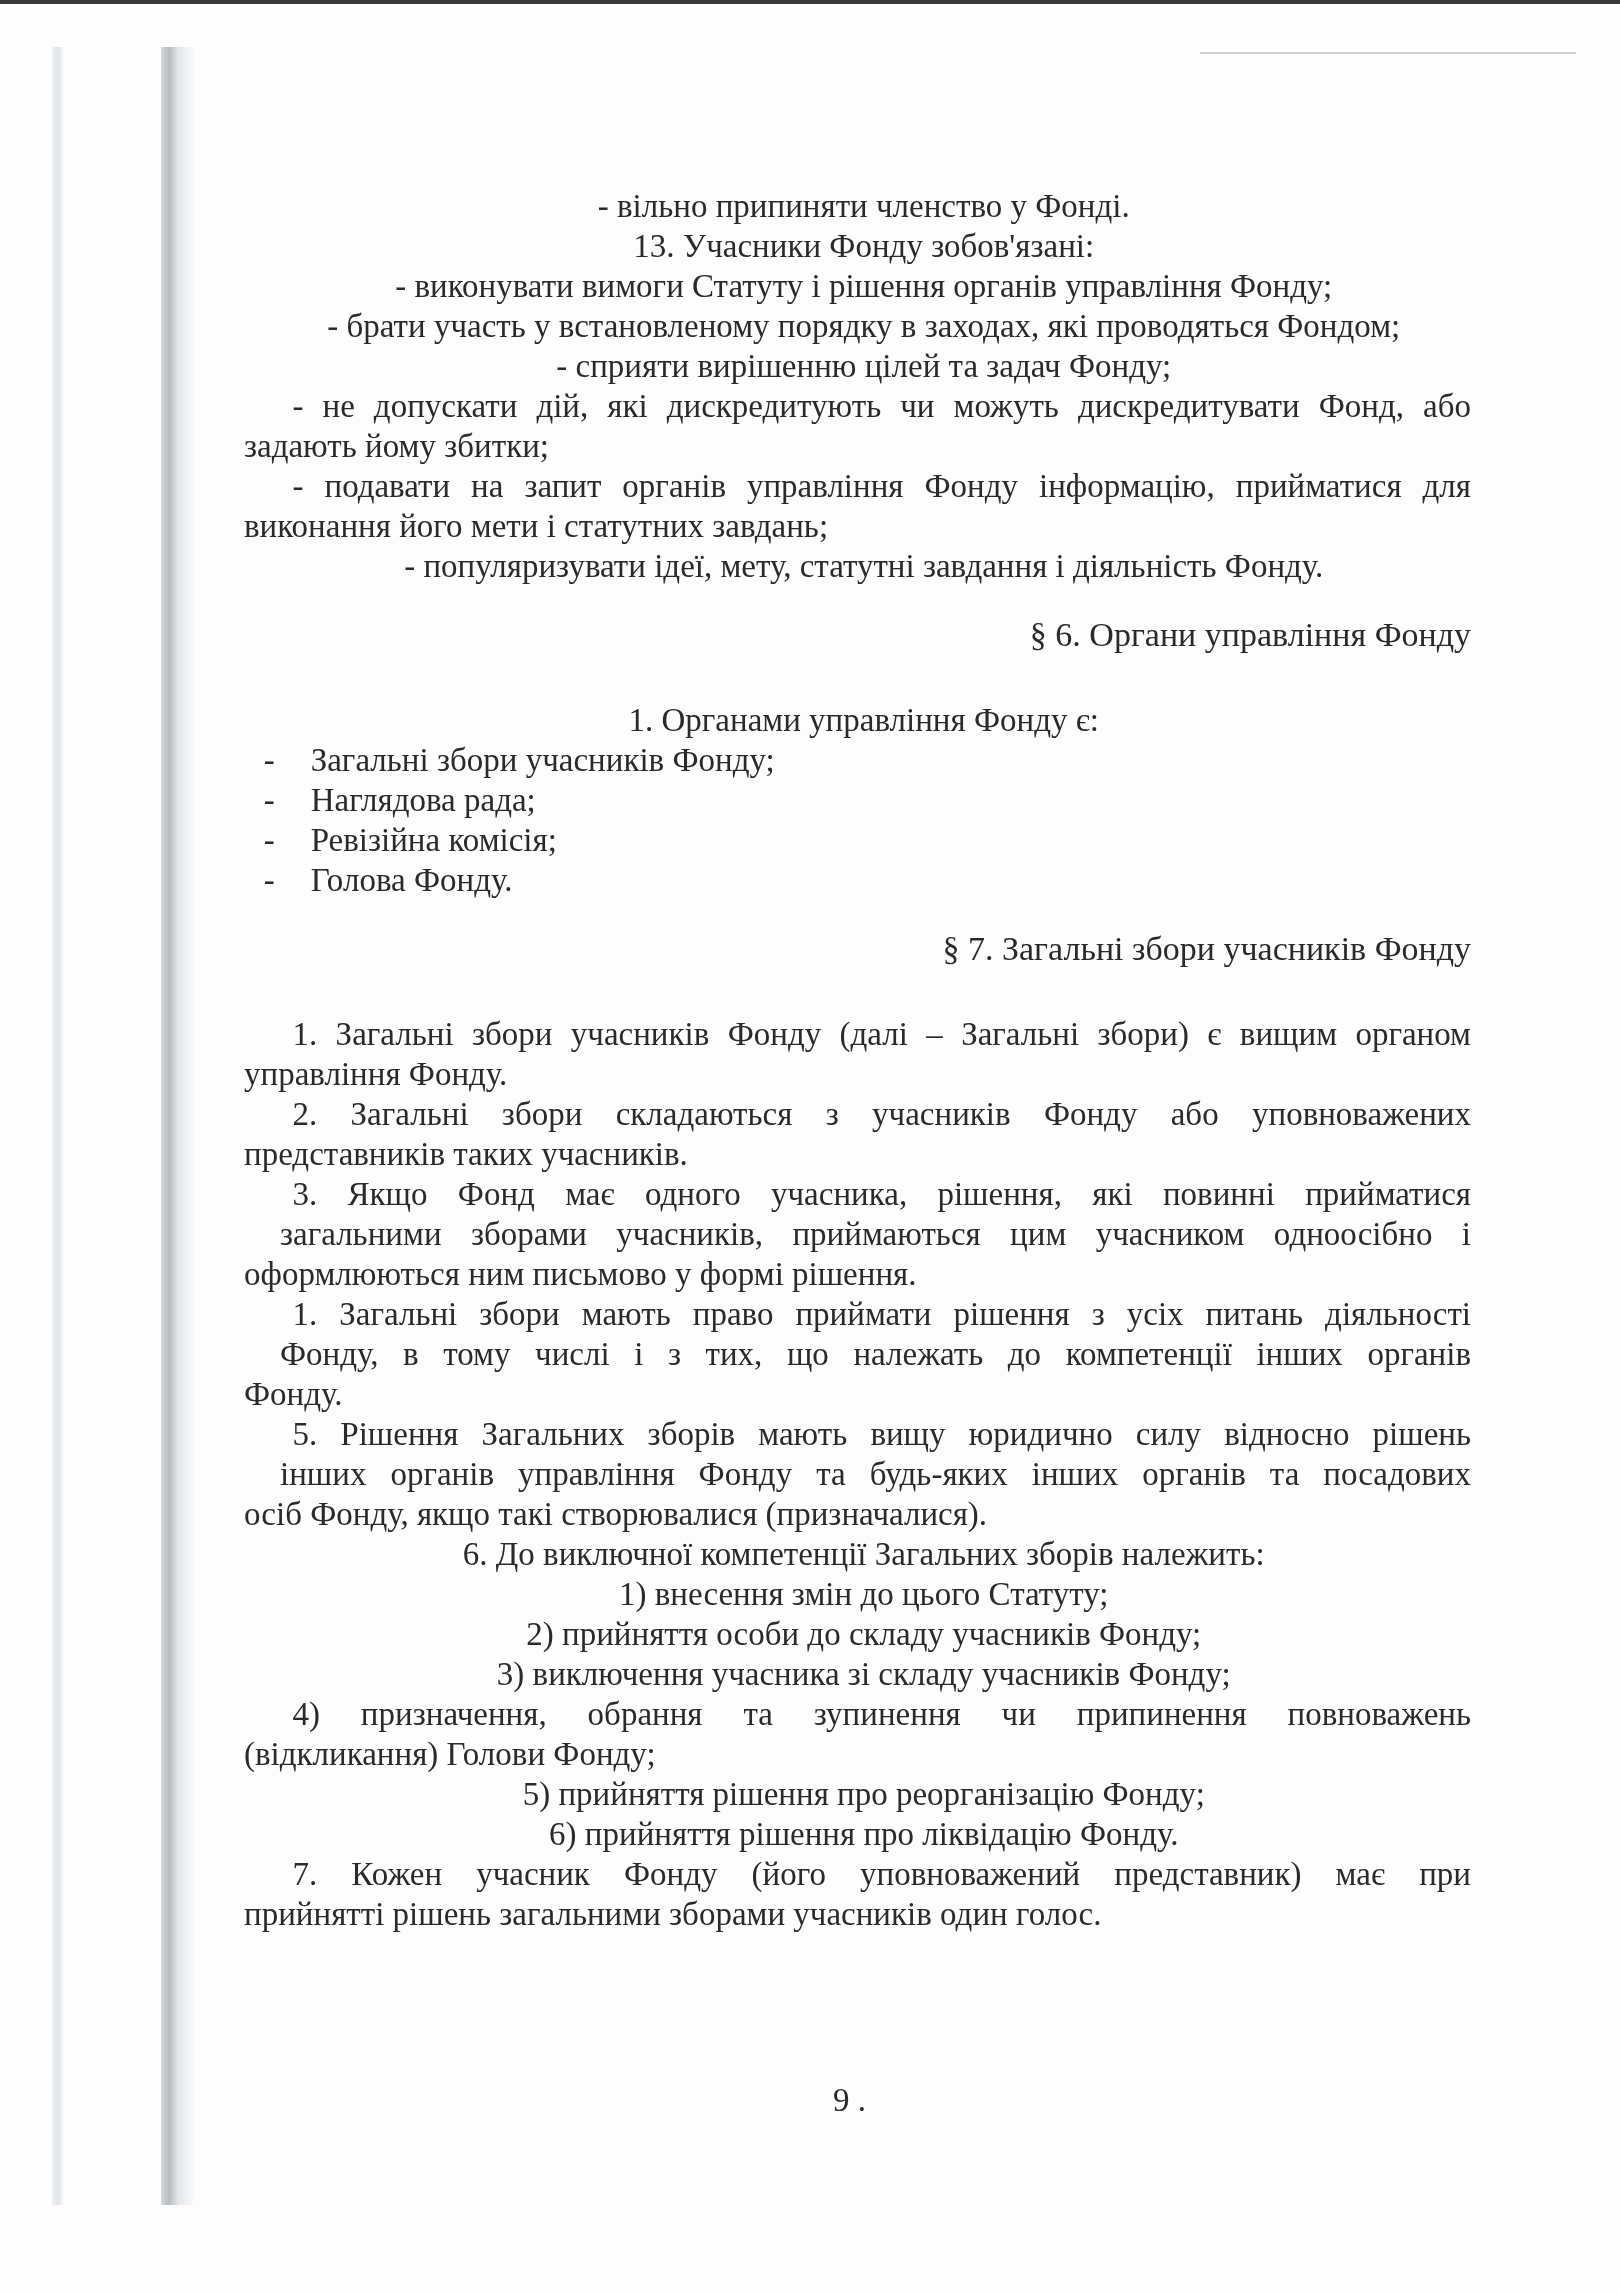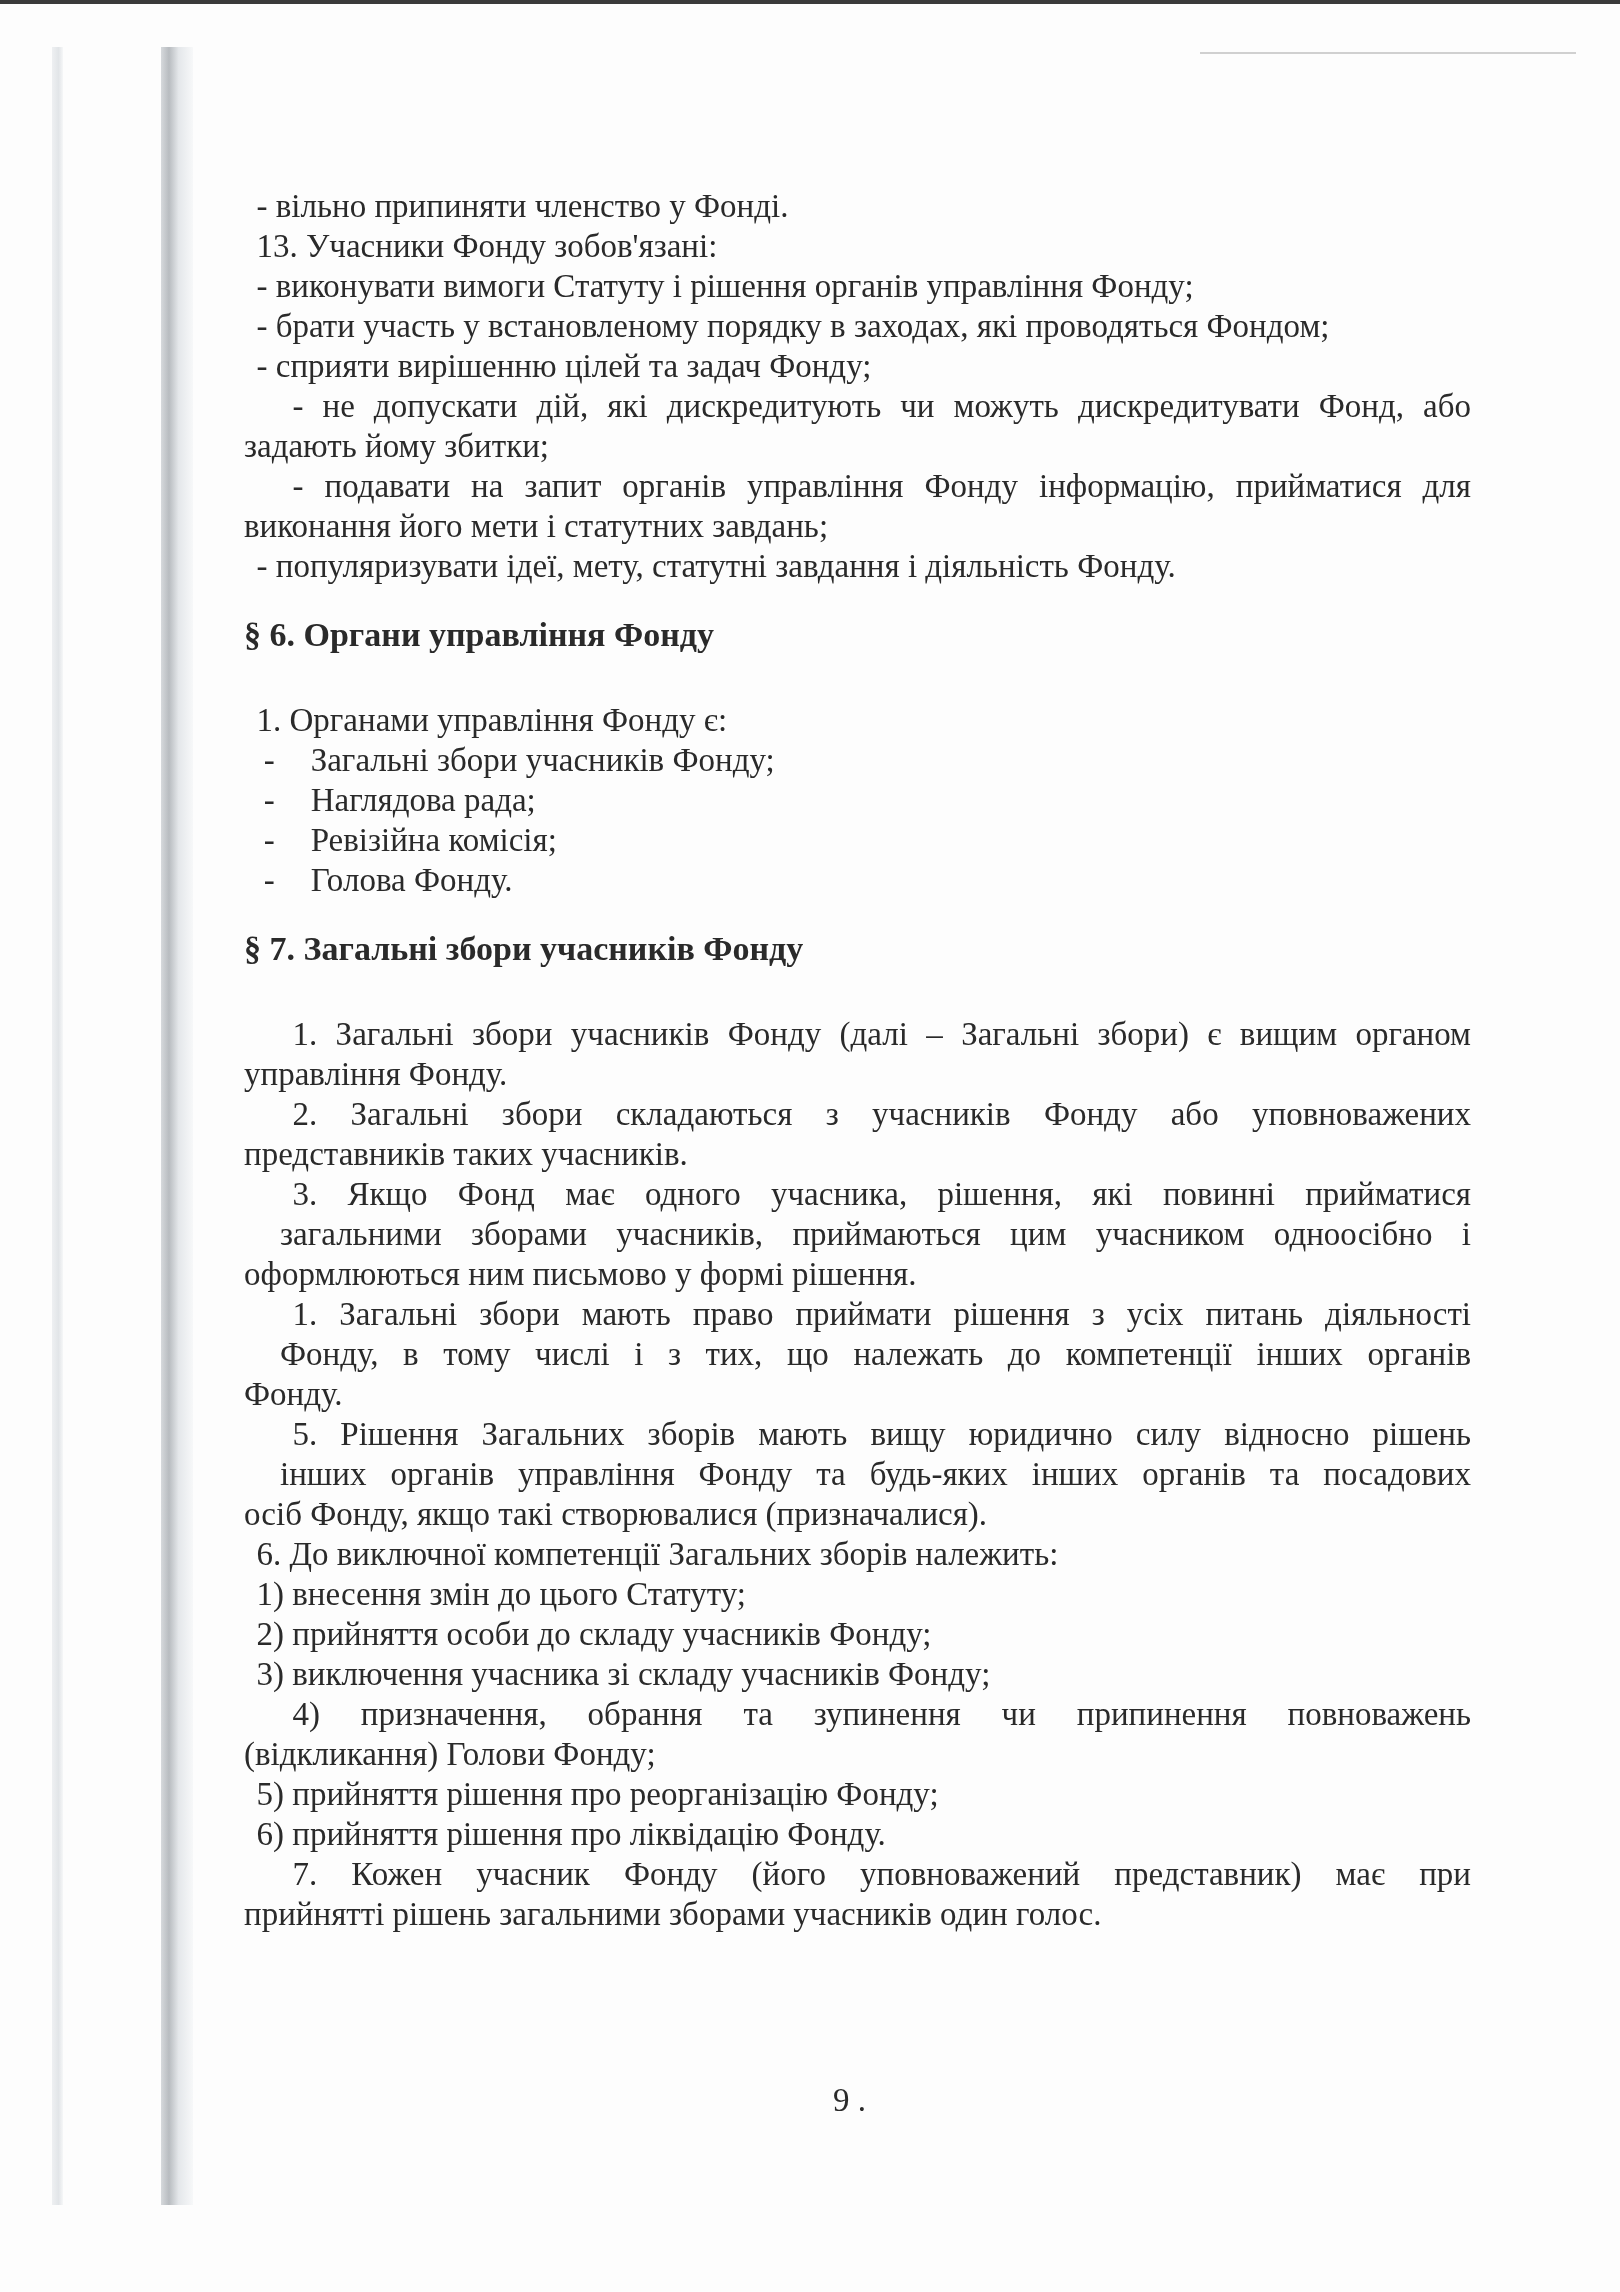--- a/index.html
+++ b/index.html
@@ -11,22 +11,22 @@
   }
   .topline { position:absolute; top:0; left:0; width:1620px; height:3.6px; background:#3a3a3a; }
   .topline2 { position:absolute; top:52px; left:1200px; width:376px; height:1.8px; background:#d0d0d0; }
   .edge-left { position:absolute; left:52px; top:47px; width:10.7px; height:2158px;
     background:linear-gradient(90deg,#eef0f2,#e2e5e8 60%,#f6f7f8); }
   .spine { position:absolute; left:161px; top:47px; width:32px; height:2158px;
     background:linear-gradient(90deg,#d6d9dc 0%,#b8bcc0 25%,#e4e7ea 55%,#f7f8f9 100%); }
   .page { position:absolute; left:244px; top:186px; width:1227px; font-size:33px; line-height:40px; }
   .ln { white-space:nowrap; }
   .just { text-align:justify; text-align-last:justify; white-space:normal;margin-left:36px; }
-  .ind { padding-left:12.5px; }
-  .h { font-weight:bold; text-align:left; font-size:34px; }
+  .ind { padding-left:12.5px;text-align:center; }
+  .h { font-weight:normal; text-align:right; font-size:34px; }
   .dash-item { display:flex; }
   .dash-item .d { width:47px; padding-left:19.7px; }
   .gap-s { height:29px; }
   .gap-m { height:45px; }
   .pagenum { position:absolute; top:2082px; left:833px; font-size:33px; }
 </style>
 </head>
 <body>
 
 <div class="topline"></div>

